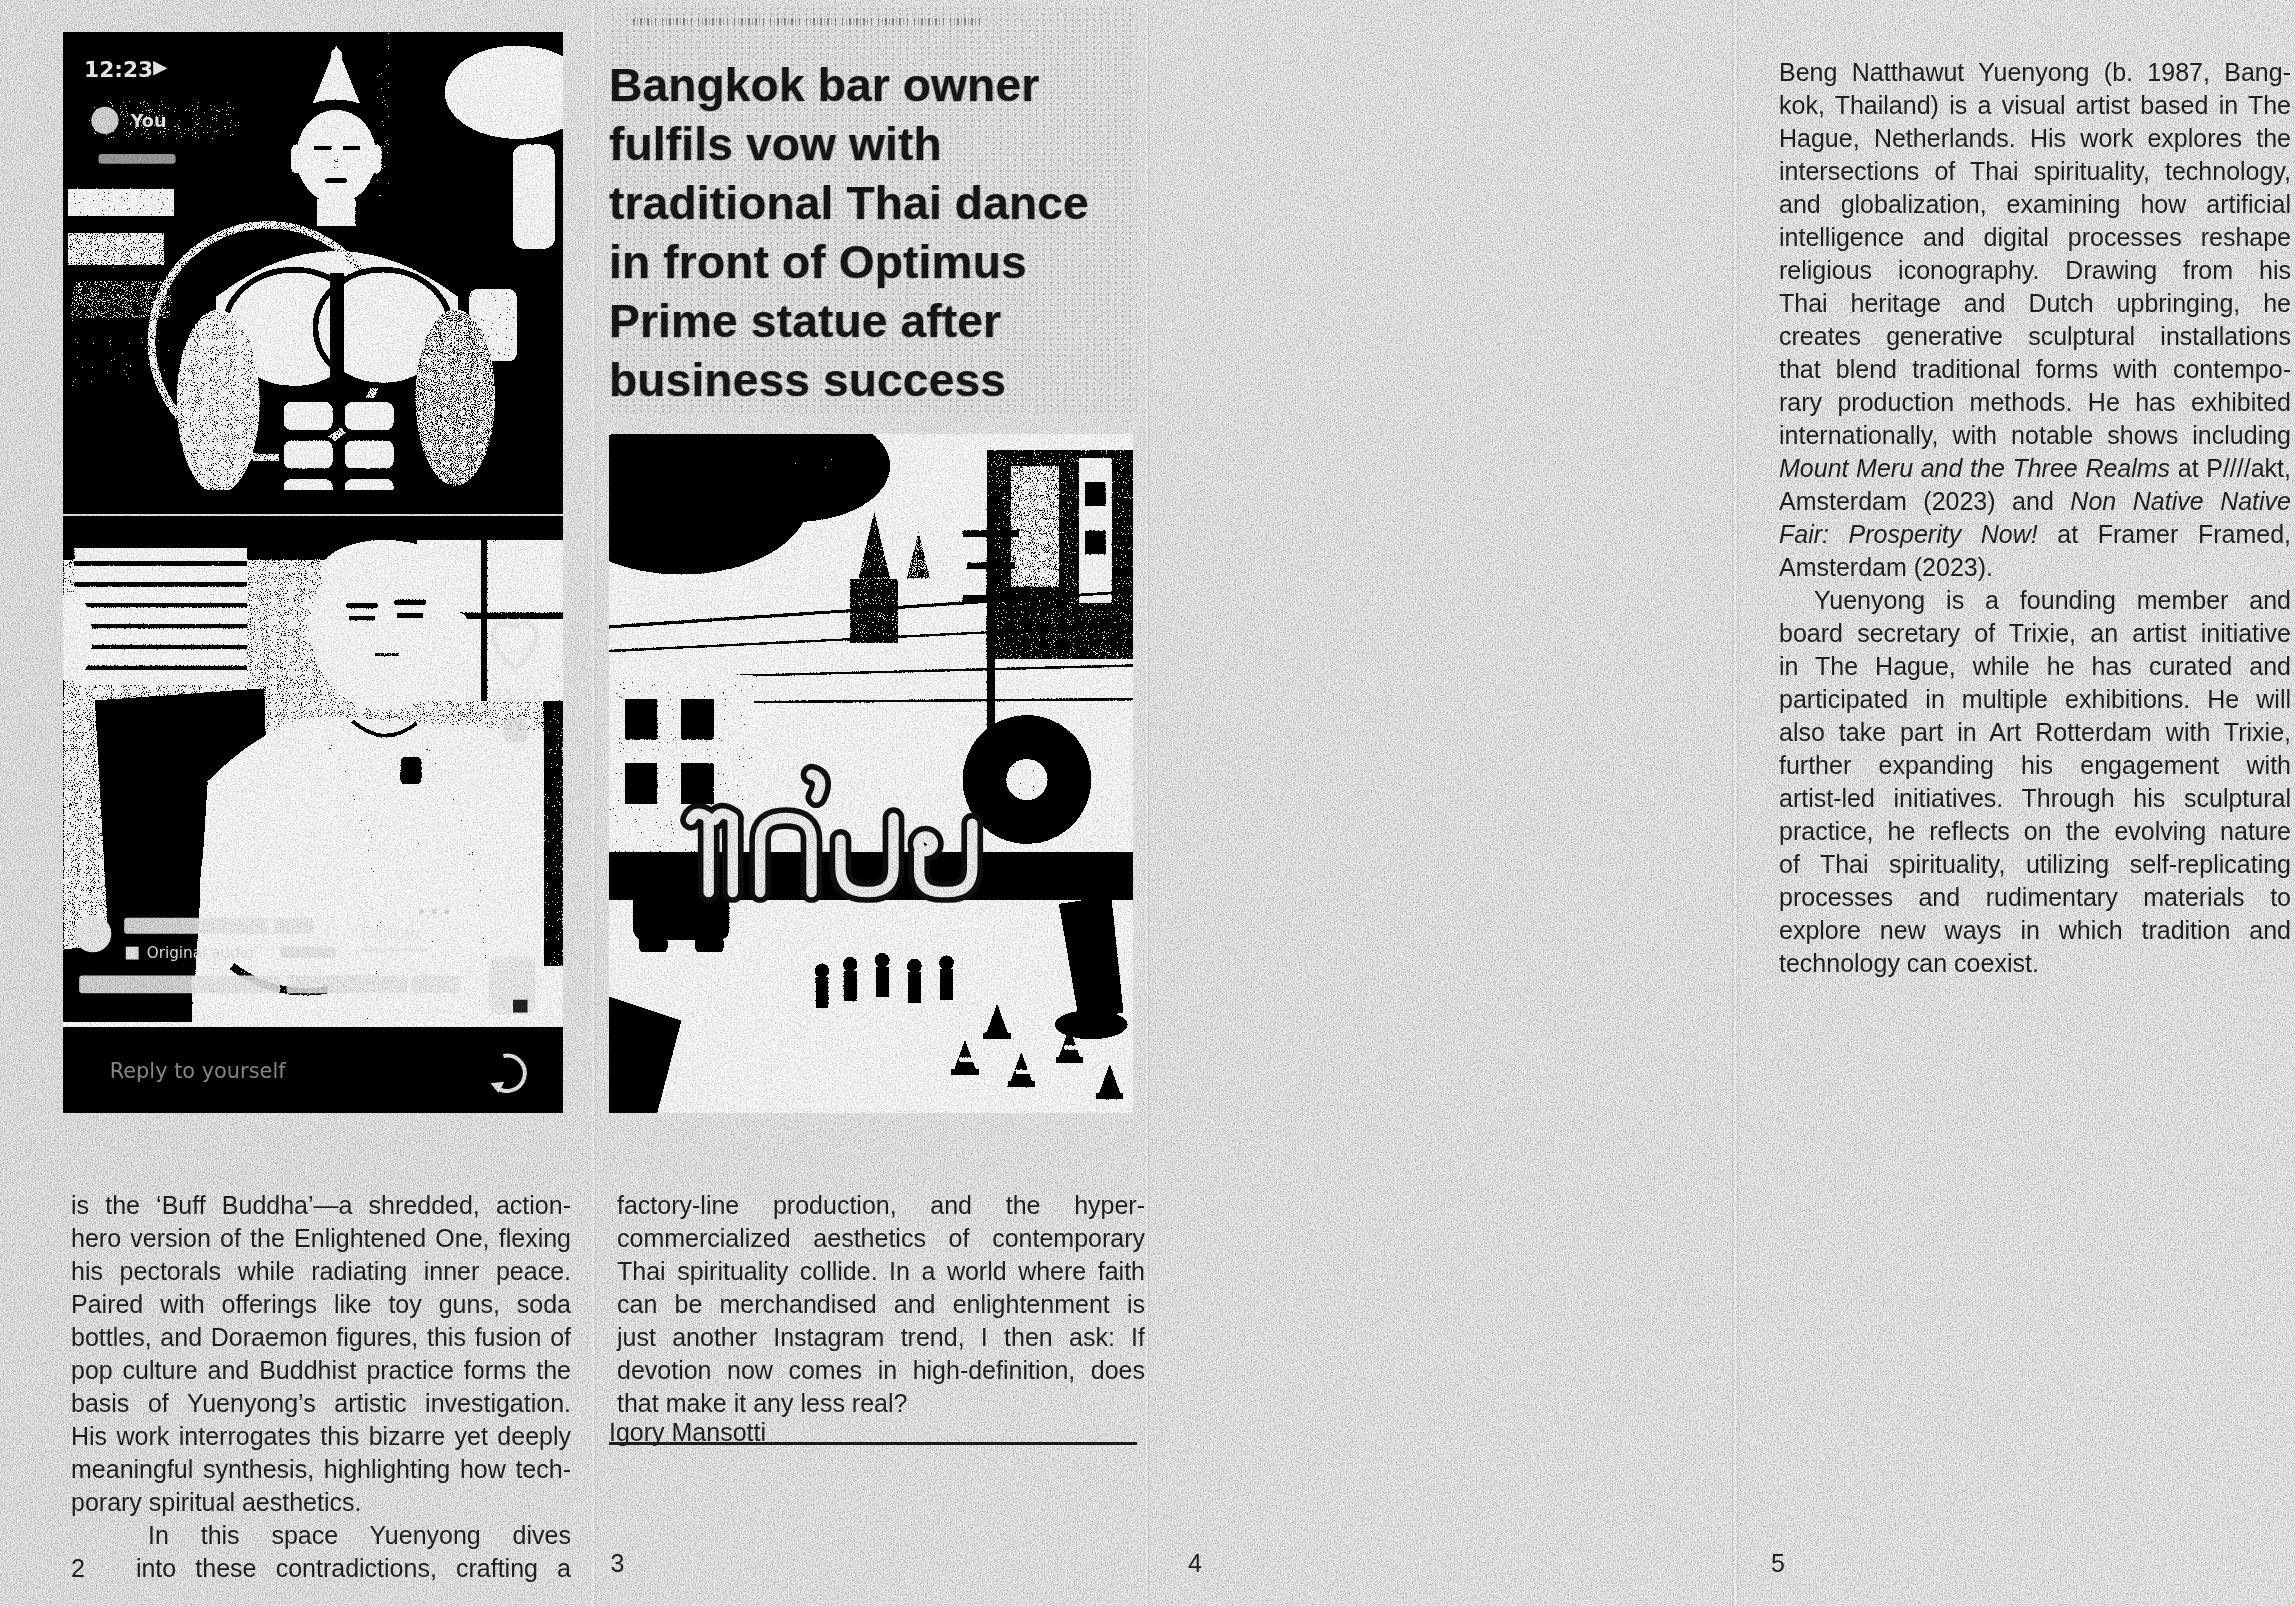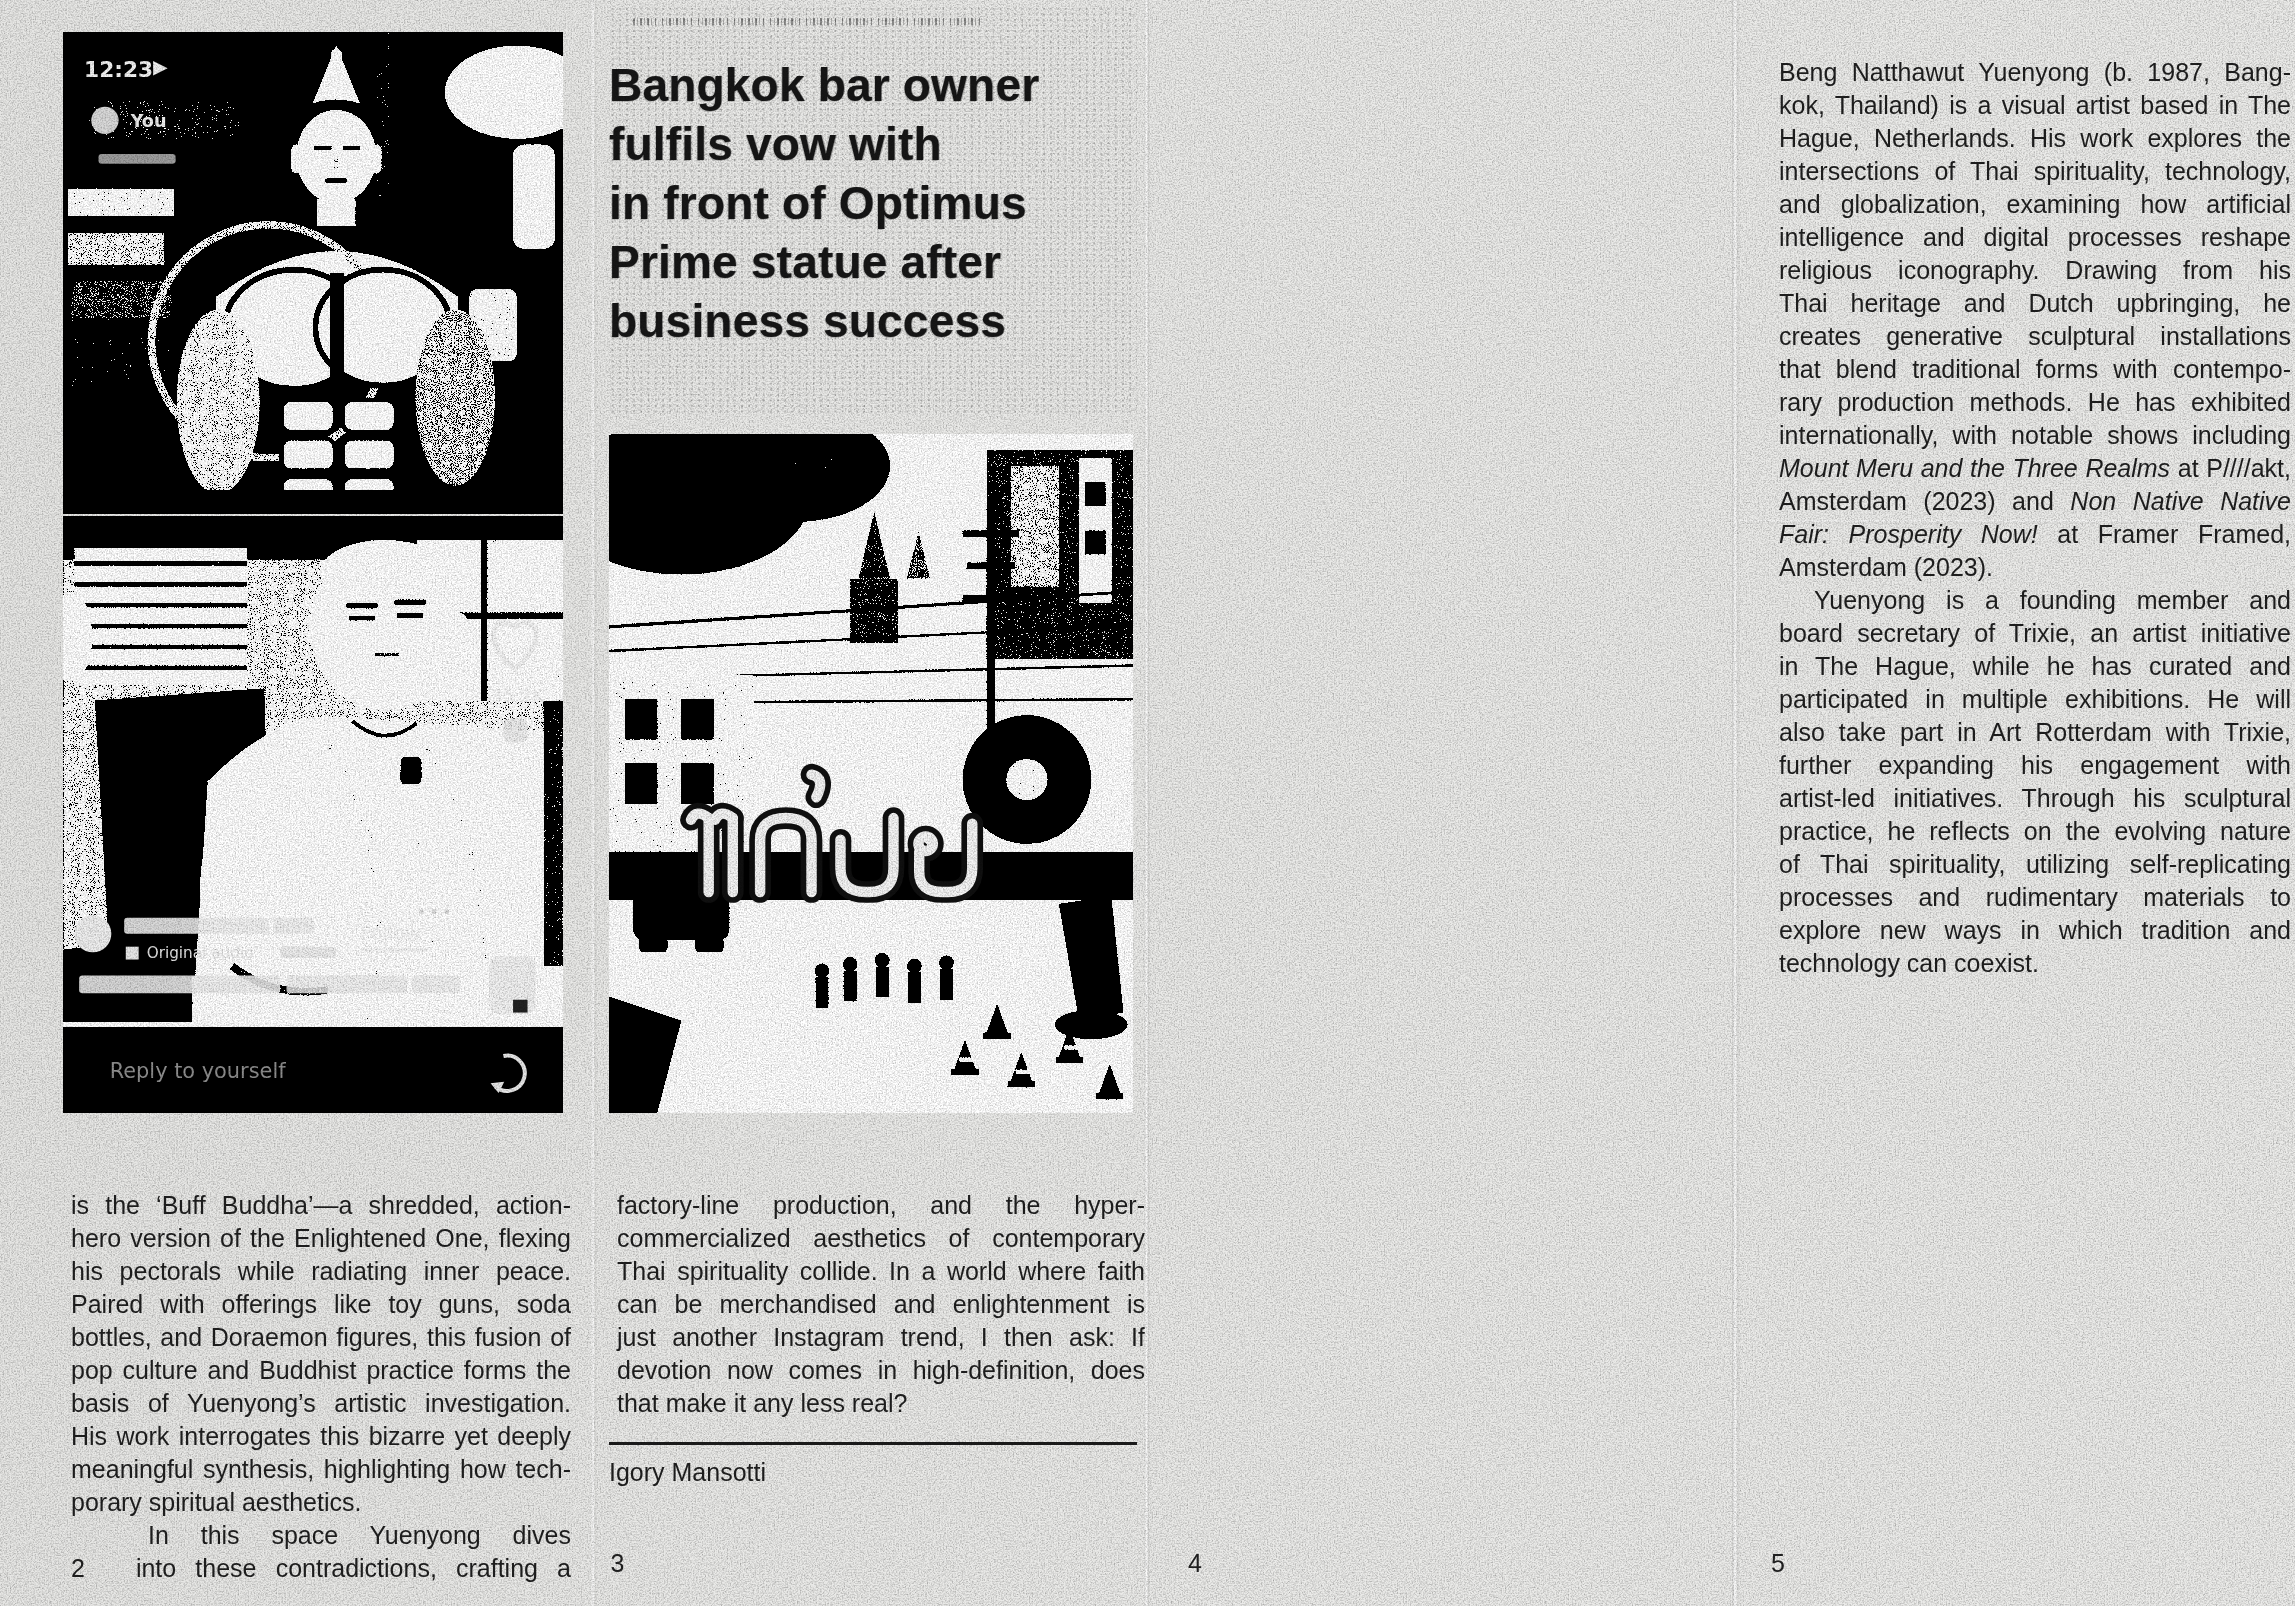--- a/index.html
+++ b/index.html
@@ -44,21 +44,21 @@
   .speckle-block{position:absolute;left:0;top:6.4px;width:528px;height:410px;
     background-image:
       radial-gradient(rgba(30,30,30,.22) 0.8px, transparent 1.1px),
       radial-gradient(rgba(30,30,30,.14) 0.8px, transparent 1px);
     background-size:7.2px 5.6px,10.4px 8.8px;
     background-position:0 0,3.2px 2.4px;}
   .micro-noise{position:absolute;left:24px;top:17.7px;width:353px;height:7.2px;opacity:.7;border-radius:1.6px;
     background:repeating-linear-gradient(90deg, rgba(40,40,40,.65) 0 1.6px, transparent 1.6px 4px, rgba(40,40,40,.4) 4px 4.8px, transparent 4.8px 7.2px);}
 
   .byline-rule{position:absolute;left:0;top:1442px;width:528px;height:3.2px;background:#1c1c1c;border:none;margin:0;}
-  .byline{position:absolute;left:0;top:1458px;font-size:25px;color:#1f1f1f;}
+  .byline{position:absolute;left:0;top:1418px;font-size:25px;color:#1f1f1f;text-decoration:underline;}
   .pagenum{position:absolute;font-size:25px;color:#222;}
   .pn3{left:1.6px;top:1549px;}
   .pn4{left:39px;top:1549px;}
   .pn5{left:0px;top:1549px;}
 
   .fold{position:absolute;top:0;height:1606px;pointer-events:none;z-index:8;}
   .fold-a{left:591px;width:5.6px;background:linear-gradient(90deg,transparent,rgba(255,255,255,.7) 40%,rgba(0,0,0,.06) 70%,transparent);}
   .fold-b{left:1144px;width:6.4px;background:linear-gradient(90deg,rgba(0,0,0,.05),rgba(255,255,255,.85) 45%,rgba(0,0,0,.07) 75%,transparent);}
   .sheet-edge{left:1732px;width:8px;background:linear-gradient(90deg,rgba(0,0,0,.10),rgba(255,255,255,.9) 40%,rgba(0,0,0,.06) 72%,transparent);}
   .hcrease{position:absolute;left:1740px;top:520px;width:555px;height:4px;pointer-events:none;z-index:8;
@@ -243,20 +243,21 @@
     </div>
   </section>
 
   <section class="panel panel-p3">
     <div class="speckle-block"></div>
     <div class="micro-noise"></div>
 
     <h1 class="headline">
         <div class="line">Bangkok bar owner</div>
         <div class="line">fulfils vow with</div>
+        <div class="line">traditional Thai dance</div>
         <div class="line">in front of Optimus</div>
         <div class="line">Prime statue after</div>
         <div class="line">business success</div>
       </h1>
 
     <figure class="fig-street">
       <svg viewBox="0 0 652 845" width="524" height="679">
         <defs>
           <filter id="dzC" color-interpolation-filters="sRGB">
             <feTurbulence type="fractalNoise" baseFrequency="0.85" numOctaves="2" seed="41" result="n"></feTurbulence>

